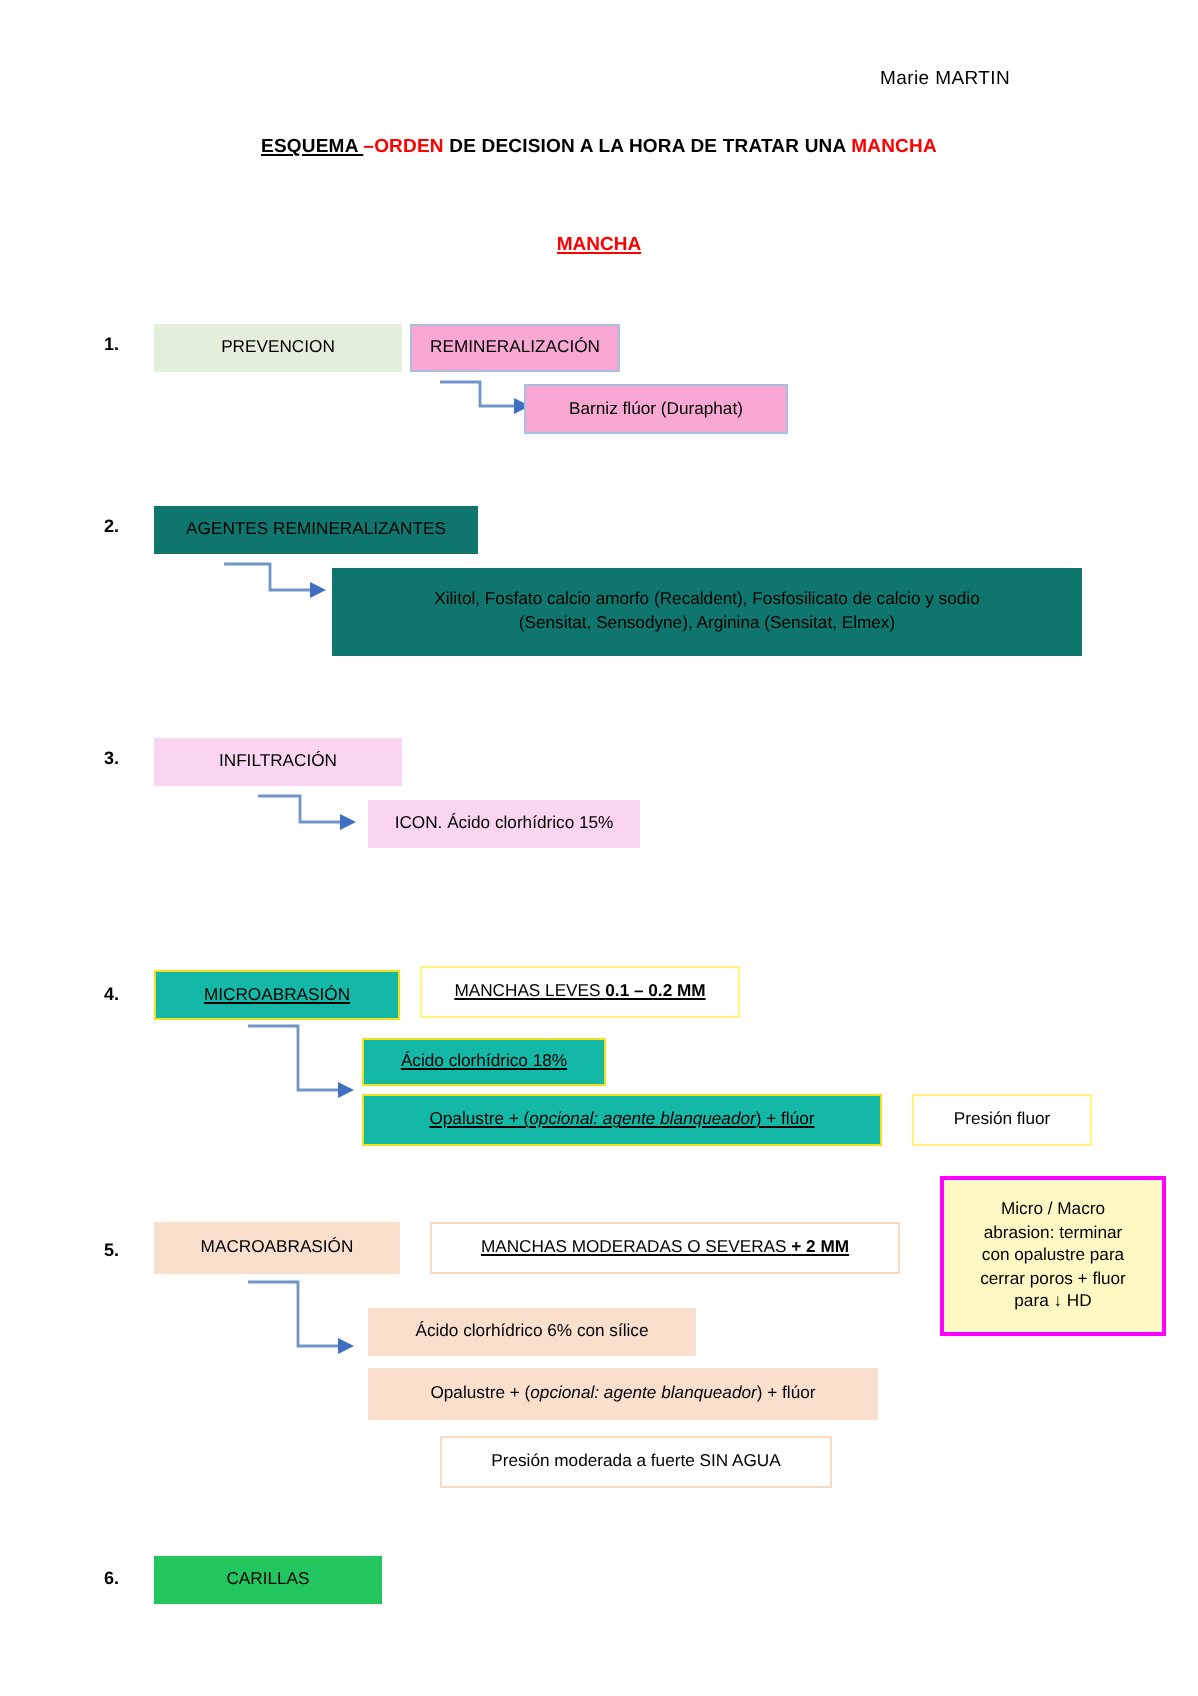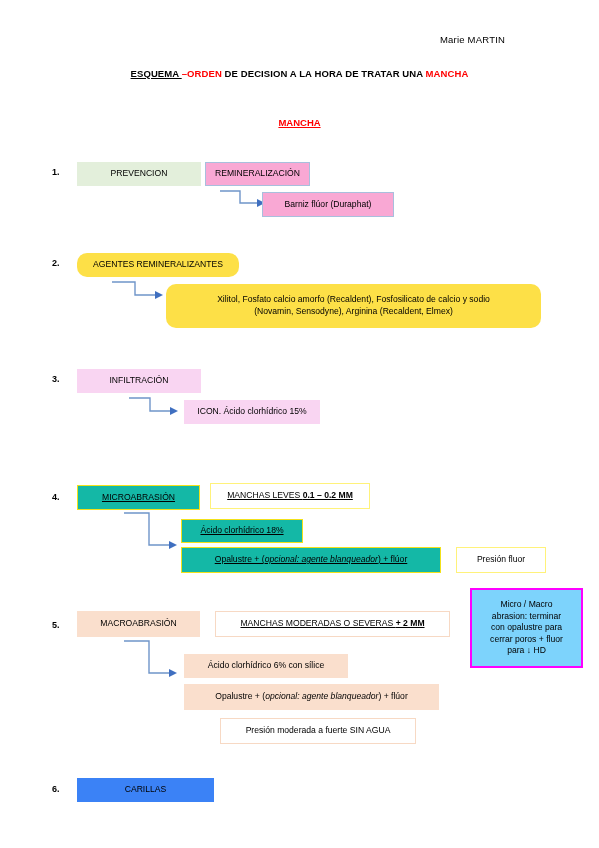--- a/index.html
+++ b/index.html
@@ -64,27 +64,27 @@
     font-size: 8.6px;
     line-height: 1.35;
     text-align: center;
     padding: 2px 6px;
   }
   .box .inner { width: 100%; }
 
   
   .fill-green  { background: #e3efdb; }
   .fill-blue   { background: #f9a8d4; border: 1px solid #a8bfdd; }
-  .fill-cream  { background: #fde047; border-radius: 10px; }
+  .fill-cream  { background: #0f766e; }
   .fill-pink   { background: #f9d5f2; }
   .fill-yellow { background: #14b8a6; border: 1px solid #f2e11a; text-decoration: underline; }
   .fill-peach  { background: #fadfcd; }
   .white-yellow{ background: #ffffff; border: 1.5px solid #fff27a; }
   .white-peach { background: #ffffff; border: 1.5px solid #f7d9c4; }
-  .white-magenta{ background: #7dd3fc; border: 2.5px solid #FF00FF; }
+  .white-magenta{ background: #fef9c3; border: 2.5px solid #FF00FF; }
 
   .ul { text-decoration: underline; }
   .b  { font-weight: bold; }
   .i  { font-style: italic; }
 
   svg.arrow { position: absolute; overflow: visible; }
 </style>
 </head>
 <body>
 
@@ -123,21 +123,21 @@
     <span class="inner">AGENTES REMINERALIZANTES</span>
   </div>
 
   <svg class="arrow" style="left:111px; top:281px; width:58px; height:22px;" viewBox="0 0 58 22">
     <path d="M1 1 L24 1 L24 14 L44 14" fill="none" stroke="#6f95c9" stroke-width="1.4"></path>
     <path d="M44 10 L52 14 L44 18 Z" fill="#3f6fc0"></path>
   </svg>
 
   <div class="abs box fill-cream" style="left:166px; top:284px; width:375px; height:44px; flex-direction:column;">
     <div>Xilitol, Fosfato calcio amorfo (Recaldent), Fosfosilicato de calcio y sodio</div>
-    <div>(Novamin, Sensodyne), Arginina (Recaldent, Elmex)</div>
+    <div>(Sensitat, Sensodyne), Arginina (Sensitat, Elmex)</div>
   </div>
 
   <div class="abs num" style="left:52px; top:374px;">3.</div>
 
   <div class="abs box fill-pink" style="left:77px; top:369px; width:124px; height:24px;">
     <span class="inner">INFILTRACIÓN</span>
   </div>
 
   <svg class="arrow" style="left:128px; top:397px; width:56px; height:22px;" viewBox="0 0 56 22">
     <path d="M1 1 L22 1 L22 14 L42 14" fill="none" stroke="#6f95c9" stroke-width="1.4"></path>
@@ -205,17 +205,17 @@
   <div class="abs box fill-peach" style="left:184px; top:684px; width:255px; height:26px;">
     <span class="inner"><span>Opalustre + (</span><span class="i">opcional: agente blanqueador</span><span>) + flúor</span></span>
   </div>
 
   <div class="abs box white-peach" style="left:220px; top:718px; width:196px; height:26px;justify-content:center;">
     <span class="inner">Presión moderada a fuerte SIN AGUA</span>
   </div>
 
   <div class="abs num" style="left:52px; top:784px;">6.</div>
 
-  <div class="abs box" style="left:77px; top:778px; width:137px; height:24px; background:#3b82f6;">
+  <div class="abs box" style="left:77px; top:778px; width:114px; height:24px; background:#22c55e;">
     <span class="inner">CARILLAS</span>
   </div>
 
 </div>
 
 </body></html>

